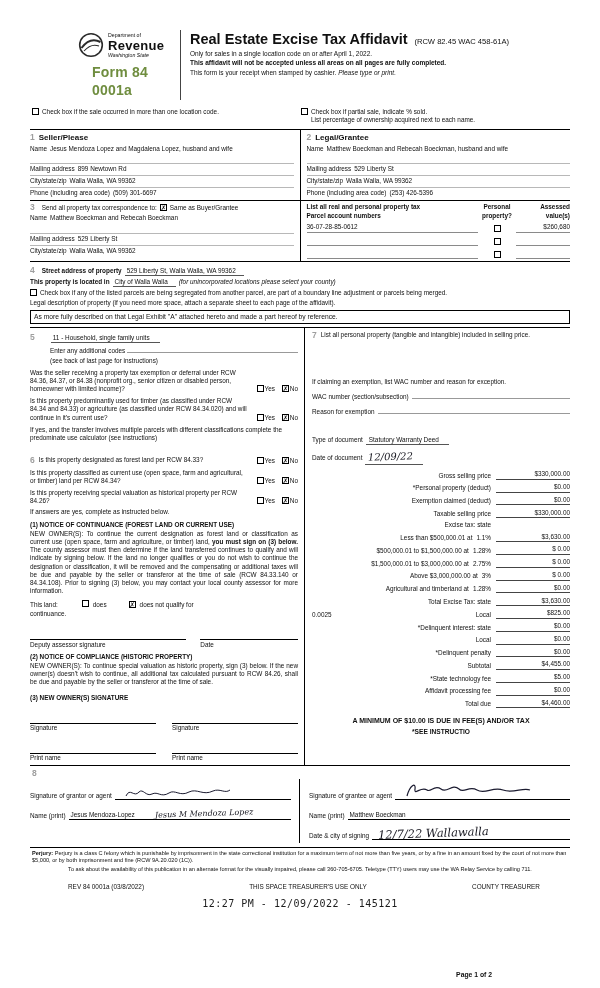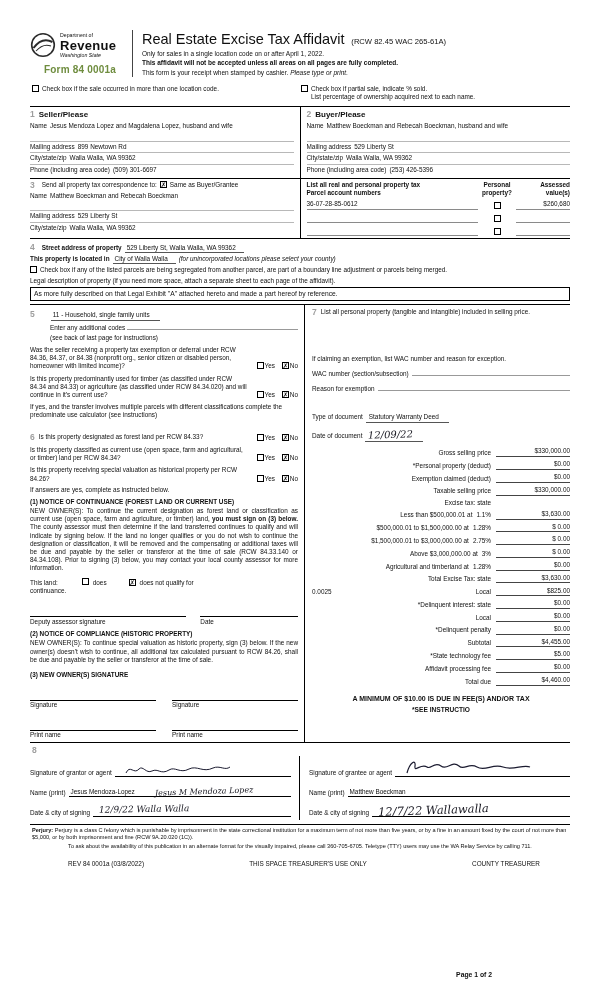--- a/index.html
+++ b/index.html
@@ -3,28 +3,28 @@
 <meta charset="utf-8">
 <style>
   html,body{margin:0;padding:0;background:#ffffff;}
   .page{width:600px;height:988px;background:#fff;color:#101010;font-family:"Liberation Sans","DejaVu Sans",sans-serif;font-size:6.4px;line-height:1.28;padding:30px 30px 6px 30px;box-sizing:border-box;position:relative;overflow:hidden;}
   .b{font-weight:bold;}
   .i{font-style:italic;}
   .cb{display:inline-block;box-sizing:border-box;width:7px;height:7px;border:1px solid #000;font-size:6.6px;line-height:5px;text-align:center;vertical-align:-1px;background:#fff;flex:none;overflow:hidden;}
   .secnum{color:#9e9e9e;font-weight:bold;font-size:8.5px;margin-right:4px;flex:none;line-height:1;}
   
   .header{display:flex;padding-bottom:4px;}
-  .hdr-left{width:102px;flex:none;padding-top:2px;}
+  .hdr-left{width:102px;flex:none;padding-top:2px;margin-left:48px;}
   .logo-row{display:flex;gap:4px;align-items:center;}
   .dept-small{font-size:5.2px;}
   .dept-name{font-size:13px;font-weight:bold;letter-spacing:.3px;line-height:1.05;}
   .dept-state{font-size:5.2px;font-style:italic;}
-  .form-number{font-size:10px;font-weight:bold;color:#6f8d3f;margin-top:5px;letter-spacing:.2px;padding-left:14px;}
+  .form-number{font-size:14px;font-weight:bold;color:#6f8d3f;margin-top:5px;letter-spacing:.2px;padding-left:14px;}
   .hdr-right{flex:1;border-left:1.4px solid #444;padding-left:9px;}
-  .title{font-size:14.5px;font-weight:normal;}
+  .title{font-size:14.5px;font-weight:bold;}
   .rcw{font-size:7.6px;margin-left:5px;}
   .note{font-size:6.5px;margin-top:1.2px;}
   
   .topchecks{display:flex;padding:4px 0 5px 2px;}
   .tc{display:flex;gap:3px;align-items:flex-start;flex:1;}
   
   .twocol{display:flex;border-top:1px solid #000;}
   .tcol{flex:1;min-width:0;padding:1px 6px 2px 0;}
   .tcol.r{border-left:1px solid #000;padding-left:6px;padding-right:0;}
   .sec-heading{display:flex;align-items:baseline;font-size:8px;font-weight:bold;padding:1.5px 0 1px;}
@@ -123,21 +123,21 @@
           <div class="dept-small">Department of</div>
           <div class="dept-name">Revenue</div>
           <div class="dept-state">Washington State</div>
         </div>
       </div>
       <div class="form-number">Form 84 0001a</div>
     </div>
     <div class="hdr-right">
       <div class="title-row">
         <span class="title">Real Estate Excise Tax Affidavit</span>
-        <span class="rcw">(RCW 82.45 WAC 265-61A)</span>
+        <span class="rcw">(RCW 82.45 WAC 458-61A)</span>
       </div>
       <div class="note">Only for sales in a single location code on or after April 1, 2022.</div>
       <div class="note b">This affidavit will not be accepted unless all areas on all pages are fully completed.</div>
       <div class="note"><span>This form is your receipt when stamped by cashier. </span><span class="i">Please type or print.</span></div>
     </div>
   </div>
 
   <div class="topchecks">
     <div class="tc">
       <span class="cb"></span>
@@ -171,21 +171,21 @@
           <span class="fval">Walla Walla, WA  99362</span>
         </div>
       <div class="field nb">
           <span class="lbl">Phone (including area code)</span>
           <span class="fval">(509) 301-6697</span>
         </div>
     </div>
     <div class="tcol r">
       <div class="sec-heading">
           <span class="secnum">2</span>
-          <span>Buyer/Please</span>
+          <span>Legal/Grantee</span>
         </div>
       <div class="field tall">
           <span class="lbl">Name</span>
           <span class="fval">Matthew Boeckman and Rebecah Boeckman, husband and wife</span>
         </div>
       <div class="field">
           <span class="lbl">Mailing address</span>
           <span class="fval">529 Liberty St</span>
         </div>
       <div class="field">
@@ -509,26 +509,20 @@
             </svg>
           </span>
         </div>
         <div class="sigrow">
           <span class="siglbl">Name (print)</span>
           <span class="sigline">
             <span class="typed">Jesus Mendoza-Lopez</span>
             <span class="hand hname">Jesus M Mendoza Lopez</span>
           </span>
         </div>
-        <div class="sigrow">
-          <span class="siglbl">Date &amp; city of signing</span>
-          <span class="sigline">
-            <span class="hand hdate">12/9/22  Walla Walla</span>
-          </span>
-        </div>
       </div>
       <div class="sig-col r">
         <div class="sigrow">
           <span class="siglbl">Signature of grantee or agent</span>
           <span class="sigline">
             <svg class="sig-svg" width="130" height="20" viewBox="0 0 130 20">
               <path d="M4 15 C7 4 13 1 12 8 C11 15 18 5 24 9 C28 12 31 3 38 8 C44 13 49 2 56 8 C61 13 66 4 74 9 C82 14 90 5 100 9 C110 13 120 6 127 9" fill="none" stroke="#1b1b30" stroke-width="1.2"></path>
             </svg>
           </span>
         </div>
@@ -551,15 +545,16 @@
   <div class="perjury">
     <div><span class="b">Perjury:</span><span> Perjury is a class C felony which is punishable by imprisonment in the state correctional institution for a maximum term of not more than five years, or by a fine in an amount fixed by the court of not more than $5,000, or by both imprisonment and fine (RCW 9A.20.020 (1C)).</span></div>
     <div class="alt">To ask about the availability of this publication in an alternate format for the visually impaired, please call 360-705-6705. Teletype (TTY) users may use the WA Relay Service by calling 711.</div>
   </div>
 
   <div class="footer-row">
     <span>REV 84 0001a (03/8/2022)</span>
     <span>THIS SPACE TREASURER'S USE ONLY</span>
     <span>COUNTY TREASURER</span>
   </div>
+  <div class="stamp">12:27 PM - 12/09/2022 - 145121</div>
   <div class="pageno">Page 1 of 2</div>
 
 </div>
 
 </body></html>

